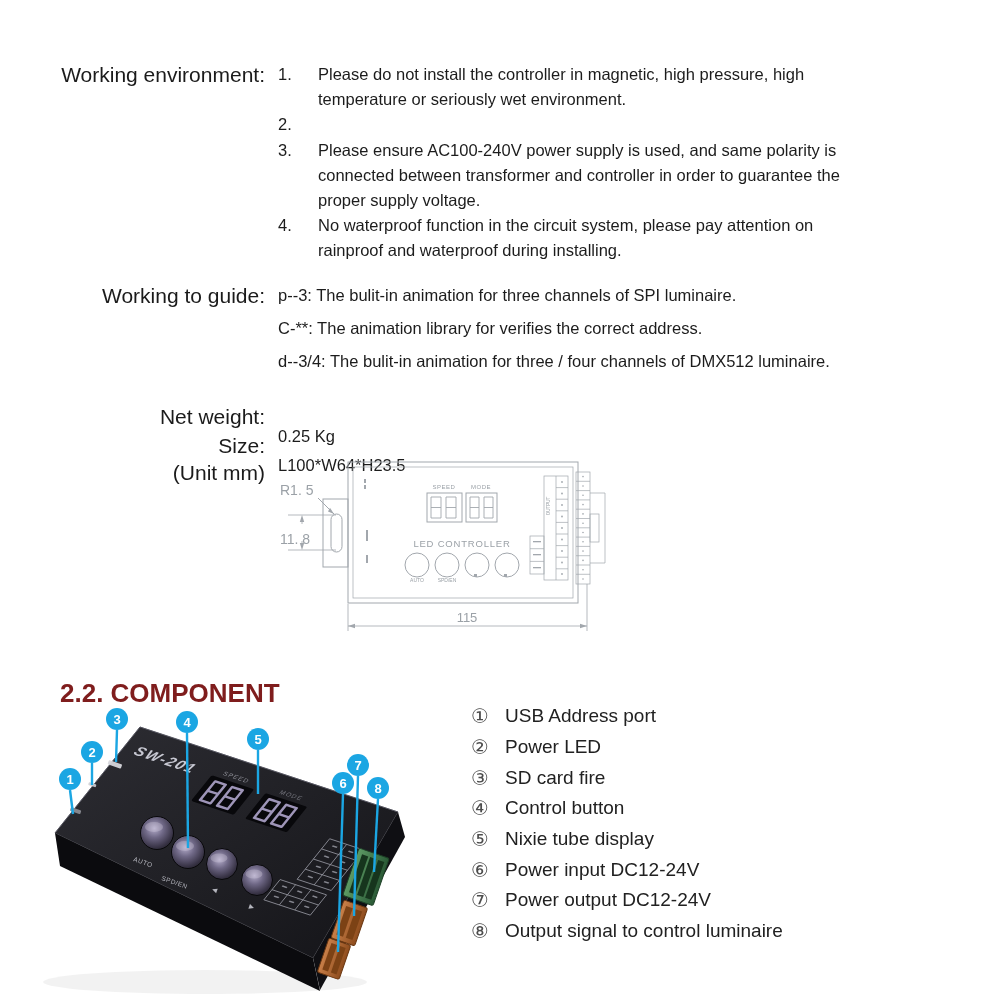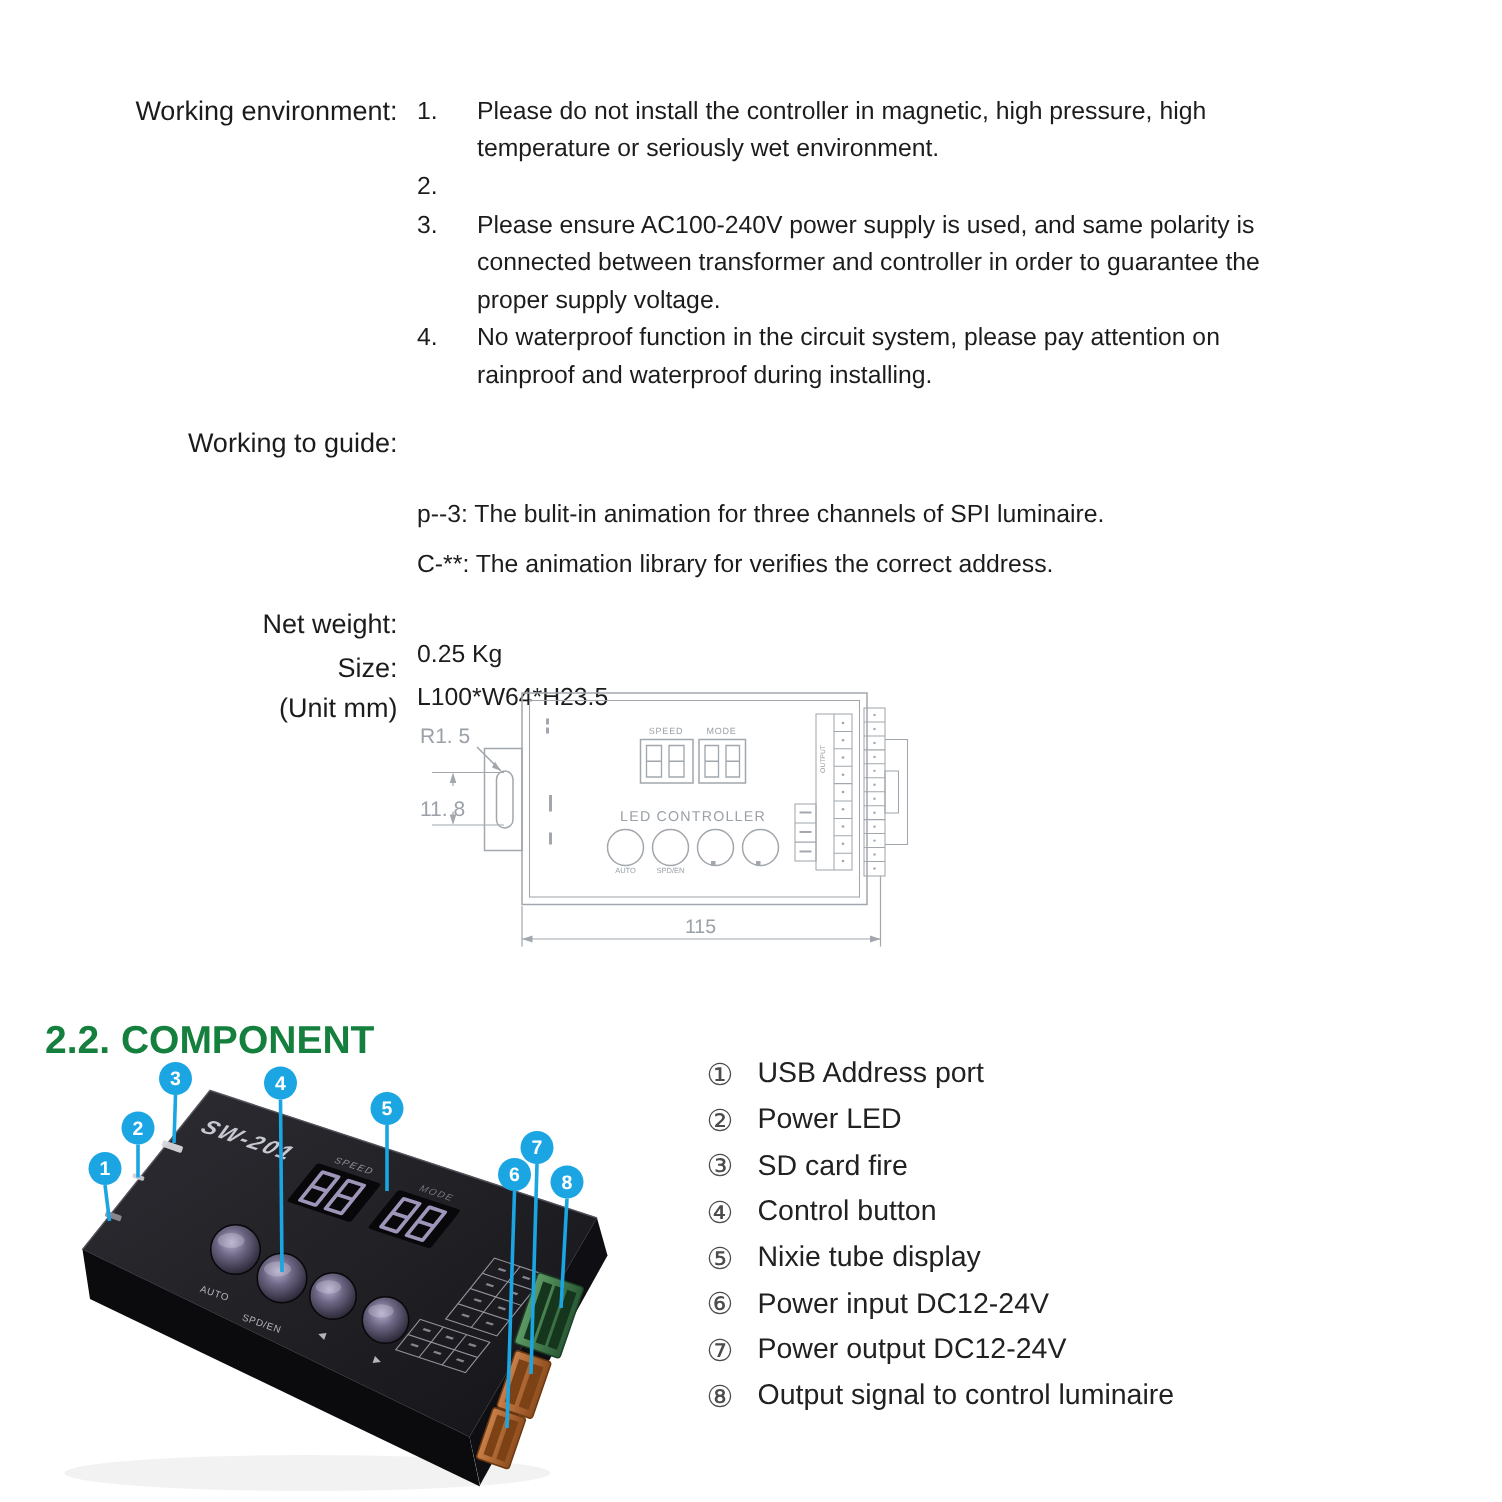--- a/index.html
+++ b/index.html
@@ -1,26 +1,26 @@
 <!DOCTYPE html>
 <html><head>
 <meta charset="utf-8">
 <style>
   html,body{margin:0;padding:0;background:#ffffff;}
   body{width:1001px;height:1001px;font-family:"Liberation Sans","DejaVu Sans",sans-serif;color:#1c1c1c;}
   .page{position:relative;width:1001px;height:1001px;background:#fff;overflow:hidden;}
-  .spec-label{position:absolute;left:40px;width:225px;text-align:right;font-size:18px;line-height:25.2px;color:#1b1b1b;}
+  .spec-label{position:absolute;left:40px;width:225px;text-align:right;font-size:21px;line-height:25.2px;color:#1b1b1b;}
   .we-list{position:absolute;left:278px;top:62px;width:680px;}
   .we-item{display:flex;font-size:16.5px;line-height:25.2px;}
   .we-item .num{width:40px;flex:none;}
   .we-item .txt{white-space:pre-line;}
-  .fn-lines{position:absolute;left:278px;top:283px;width:700px;font-size:16.5px;line-height:25.2px;margin-top:48px;}
+  .fn-lines{position:absolute;left:278px;top:283px;width:700px;font-size:16.5px;line-height:25.2px;}
   .fn-lines .fn-line{margin-bottom:7.6px;}
   .spec-value{position:absolute;left:278px;font-size:16.5px;line-height:25.2px;margin-top:20px;}
-  .heading{position:absolute;left:30px;top:656px;font-size:26px;font-weight:700;color:#15803d;letter-spacing:0;}
+  .heading{position:absolute;left:60px;top:656px;font-size:26px;font-weight:700;color:#7f1d1d;letter-spacing:0;}
   .components{position:absolute;left:471px;top:701px;}
   .comp-item{display:flex;align-items:center;height:30.7px;font-size:19px;color:#212121;}
   .comp-item .cnum{width:34px;font-size:20px;color:#4c4c4c;flex:none;}
   svg.layer{position:absolute;overflow:visible;}
   .drawing{left:280px;top:448px;}
   .photo{left:30px;top:690px;}
   svg text{font-family:"Liberation Sans","DejaVu Sans",sans-serif;}
 </style>
 </head>
 <body>
@@ -48,20 +48,21 @@
       <span class="num">4.</span>
       <span class="txt">No waterproof function in the circuit system, please pay attention on
 rainproof and waterproof during installing.</span>
     </div>
   </div>
 
   <div class="spec-label" style="top:283px">Working to guide:</div>
   <div class="fn-lines">
     <div class="fn-line">p--3: The bulit-in animation for three channels of SPI luminaire.</div>
     <div class="fn-line">C-**: The animation library for verifies the correct address.</div>
+    <div class="fn-line">d--3/4: The bulit-in animation for three / four channels of DMX512 luminaire.</div>
   </div>
 
   <div class="spec-label" style="top:404px">Net weight:</div>
   <div class="spec-value" style="top:404px">0.25 Kg</div>
 
   <div class="spec-label" style="top:433px">Size:</div>
   <div class="spec-value" style="top:433px">L100*W64*H23.5</div>
 
   <div class="spec-label" style="top:460px">(Unit mm)</div>
 

